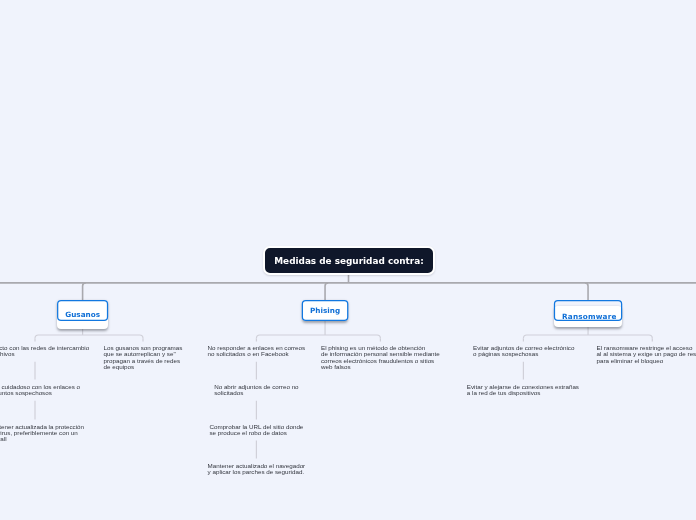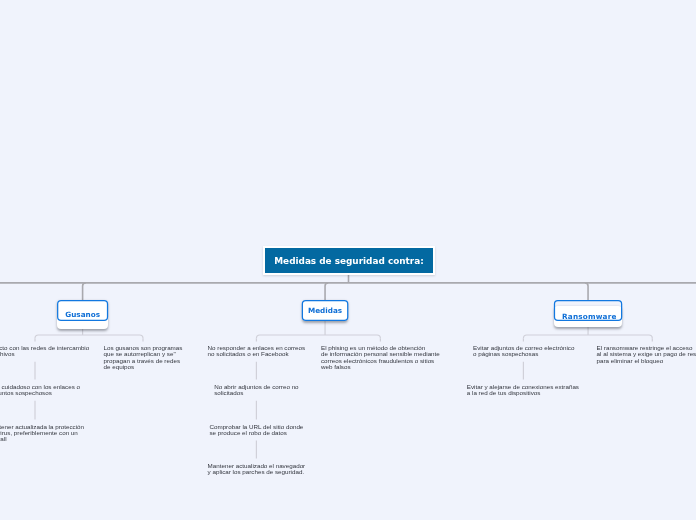--- a/index.html
+++ b/index.html
@@ -3,21 +3,21 @@
 <meta charset="utf-8">
 <title>Medidas de seguridad contra:</title>
 <style>
   html,body{margin:0;padding:0;}
   body{width:696px;height:520px;overflow:hidden;background:#f0f3fc;
        font-family:"Liberation Sans",sans-serif;transform:translateZ(0);}
   #stage{position:relative;width:696px;height:520px;}
   svg.links{position:absolute;left:0;top:0;width:696px;height:520px;}
   .node{position:absolute;box-sizing:border-box;display:flex;align-items:center;
         justify-content:center;white-space:nowrap;font-family:"DejaVu Sans",sans-serif;}
-  .root{background:#0369a1;border:2px solid #ffffff;border-radius:0;color:#ffffff;
+  .root{background:#0f172a;border:2px solid #ffffff;border-radius:7px;color:#ffffff;
         font-weight:bold;font-size:8.9px;box-shadow:0 1px 2px rgba(35,40,50,.16);text-align:center;}
   .topic{background:#ffffff;border:0;border-radius:4px;color:#0f6fd6;
         font-weight:bold;font-size:7.25px;box-shadow:0 1.8px 2.6px rgba(35,40,50,.40);}
   .leaf{position:absolute;color:#33363e;font-size:6.26px;line-height:6.4px;
         white-space:nowrap;transform:translateX(-50%);}
 </style>
 </head>
 <body>
 
 <div id="stage">
@@ -47,21 +47,21 @@
     <path d="M 523.4 361.7 V 379.5" stroke="#d0d0d9" stroke-width="1.2" fill="none"></path>
   </svg>
 
   <div class="node root" style="left:263px;top:246px;width:172px;height:29px;">
     <span>Medidas de seguridad contra:</span>
   </div>
   <div class="node topic" style="left:57.05px;top:299.9px;width:51.1px;height:29px;">
     <span style="">Gusanos</span>
   </div>
   <div class="node topic" style="left:301.75px;top:299.9px;width:46.6px;height:21.1px;">
-    <span style="">Medidas</span>
+    <span style="">Phising</span>
   </div>
   <div class="node topic" style="left:553.85px;top:306px;width:68.4px;height:21.1px;">
     <span style="letter-spacing:0.2px;margin-right:-0.2px;position:relative;left:1.2px;">Ransomware</span>
   </div>
 
   <div class="leaf" style="left:35.9px;top:344.7px;">
       <div>Contacto con las redes de intercambio</div>
       <div>de archivos</div>
     </div>
   <div class="leaf" style="left:35.0px;top:383.7px;">

